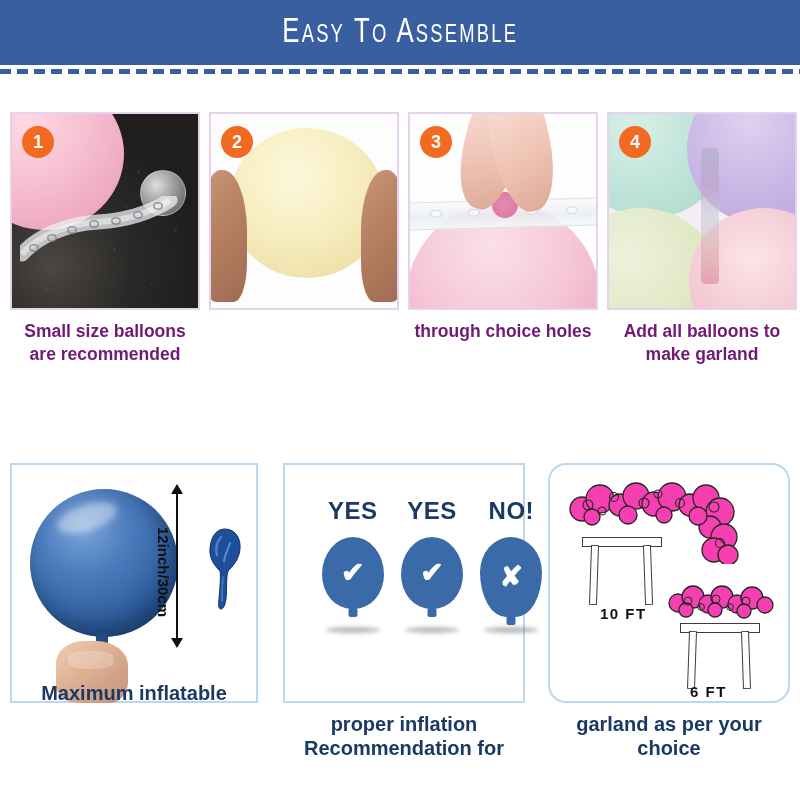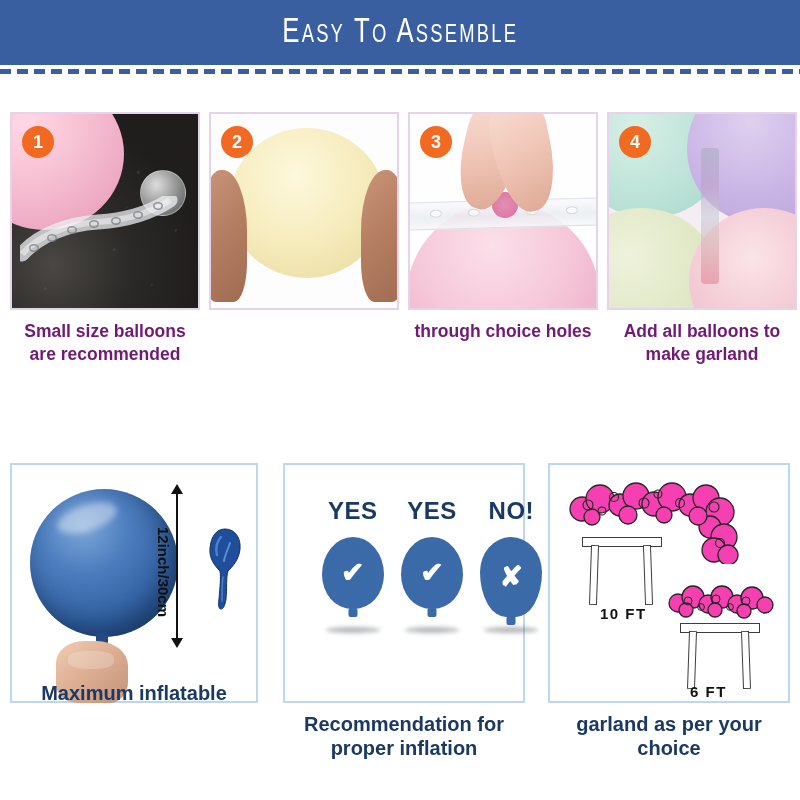--- a/index.html
+++ b/index.html
@@ -356,21 +356,21 @@
   .yn-glyph { color: #fff; font-size: 28px; font-weight: 700; line-height: 1; }
   .yn-shadow {
     margin: 18px auto 0;
     width: 54px; height: 6px;
     border-radius: 50%;
     background: rgba(90,95,100,.45);
     filter: blur(2px);
   }
 
   
-  #panel-garland { left: 548px; top: 463px; width: 242px; height: 240px; }
+  #panel-garland { left: 548px; top: 463px; width: 242px; height: 240px; border-radius: 18px; }
   .table-fig { position: absolute; }
   .table-top {
     position: absolute;
     border: 1.6px solid #3d3d3d;
     background: #fff;
     height: 8px;
   }
   .table-leg {
     position: absolute;
     border: 1.6px solid #3d3d3d;
@@ -513,22 +513,22 @@
       <div class="yn-balloon pear">
         <span class="yn-glyph">✘</span>
         <span class="neck"></span>
       </div>
       <div class="yn-shadow" style="margin-top:10px"></div>
     </div>
 
   </div>
 </div>
 <div class="panel-caption" style="left:283px; top:712px; width:242px;">
+  <div>proper inflation</div>
   <div>Recommendation for</div>
-  <div>proper inflation</div>
 </div>
 
 <div class="panel" id="panel-garland">
 
   <svg style="position:absolute; left:18px; top:14px;" width="190" height="85" viewBox="0 0 190 85">
     <g fill="#f63fb0" stroke="#262626" stroke-width="1.3">
       <circle cx="14" cy="30" r="12"></circle>
         <circle cx="32" cy="20" r="14"></circle>
         <circle cx="52" cy="26" r="11"></circle>
       <circle cx="68" cy="17" r="13"></circle>

